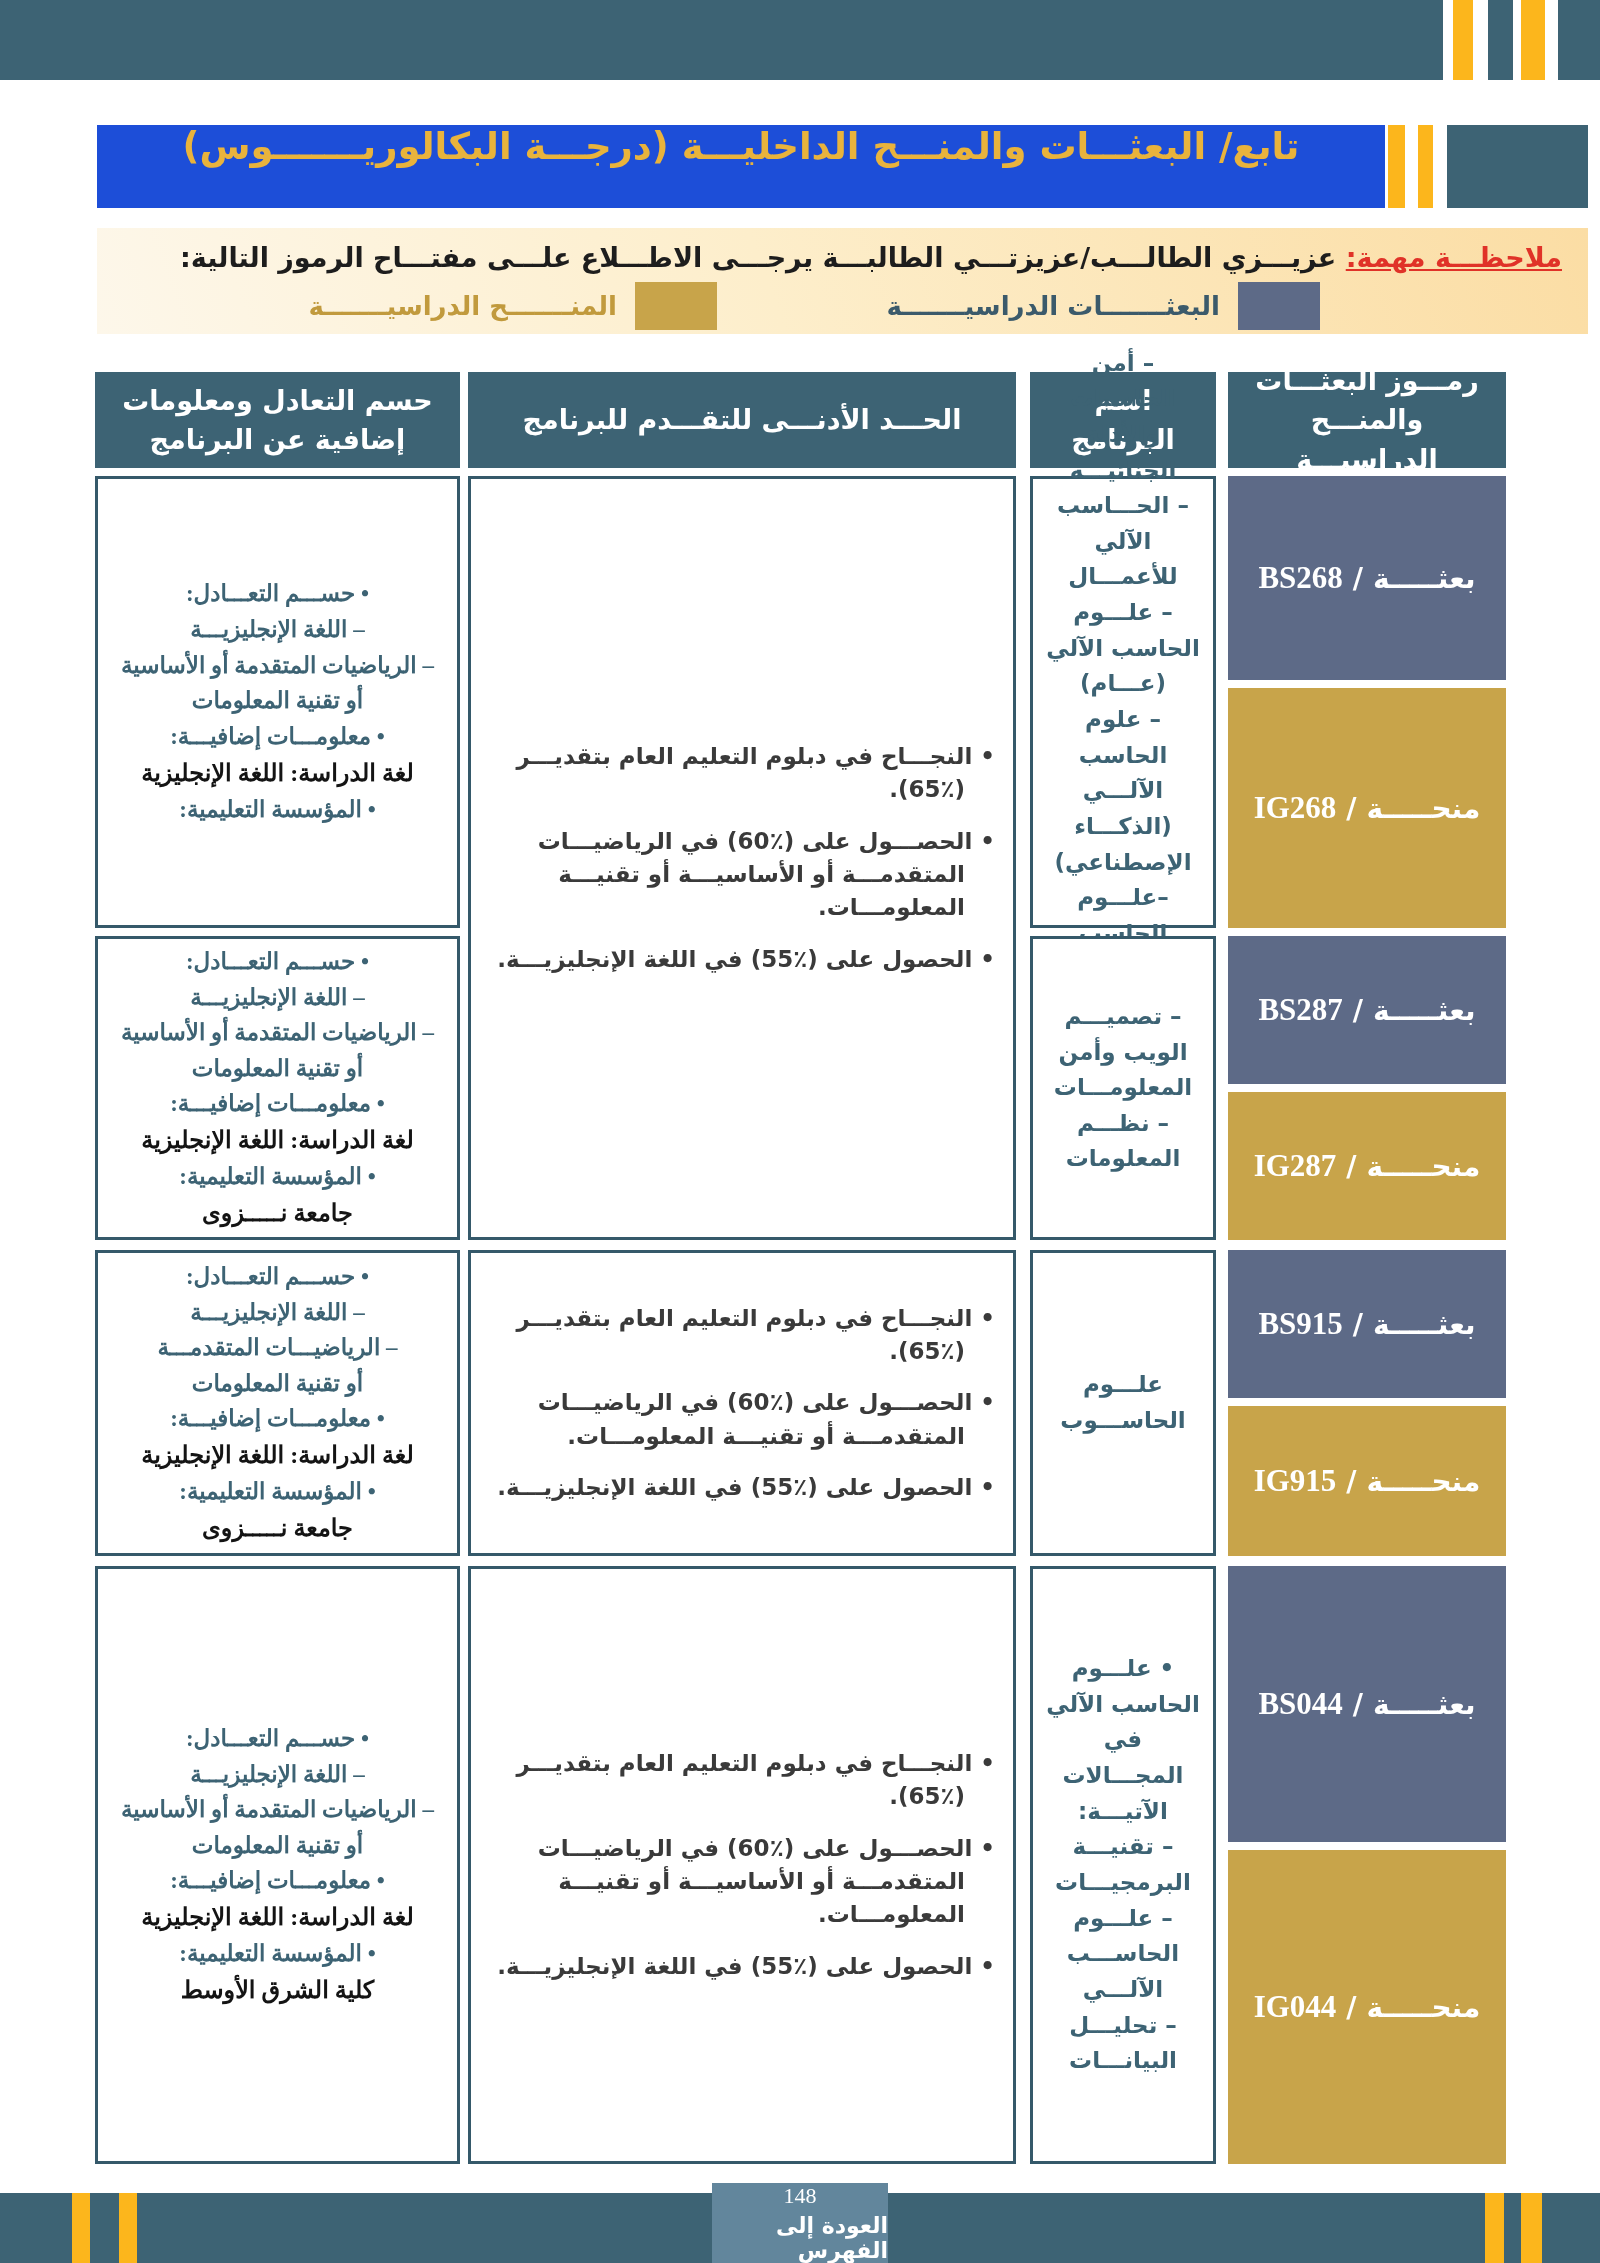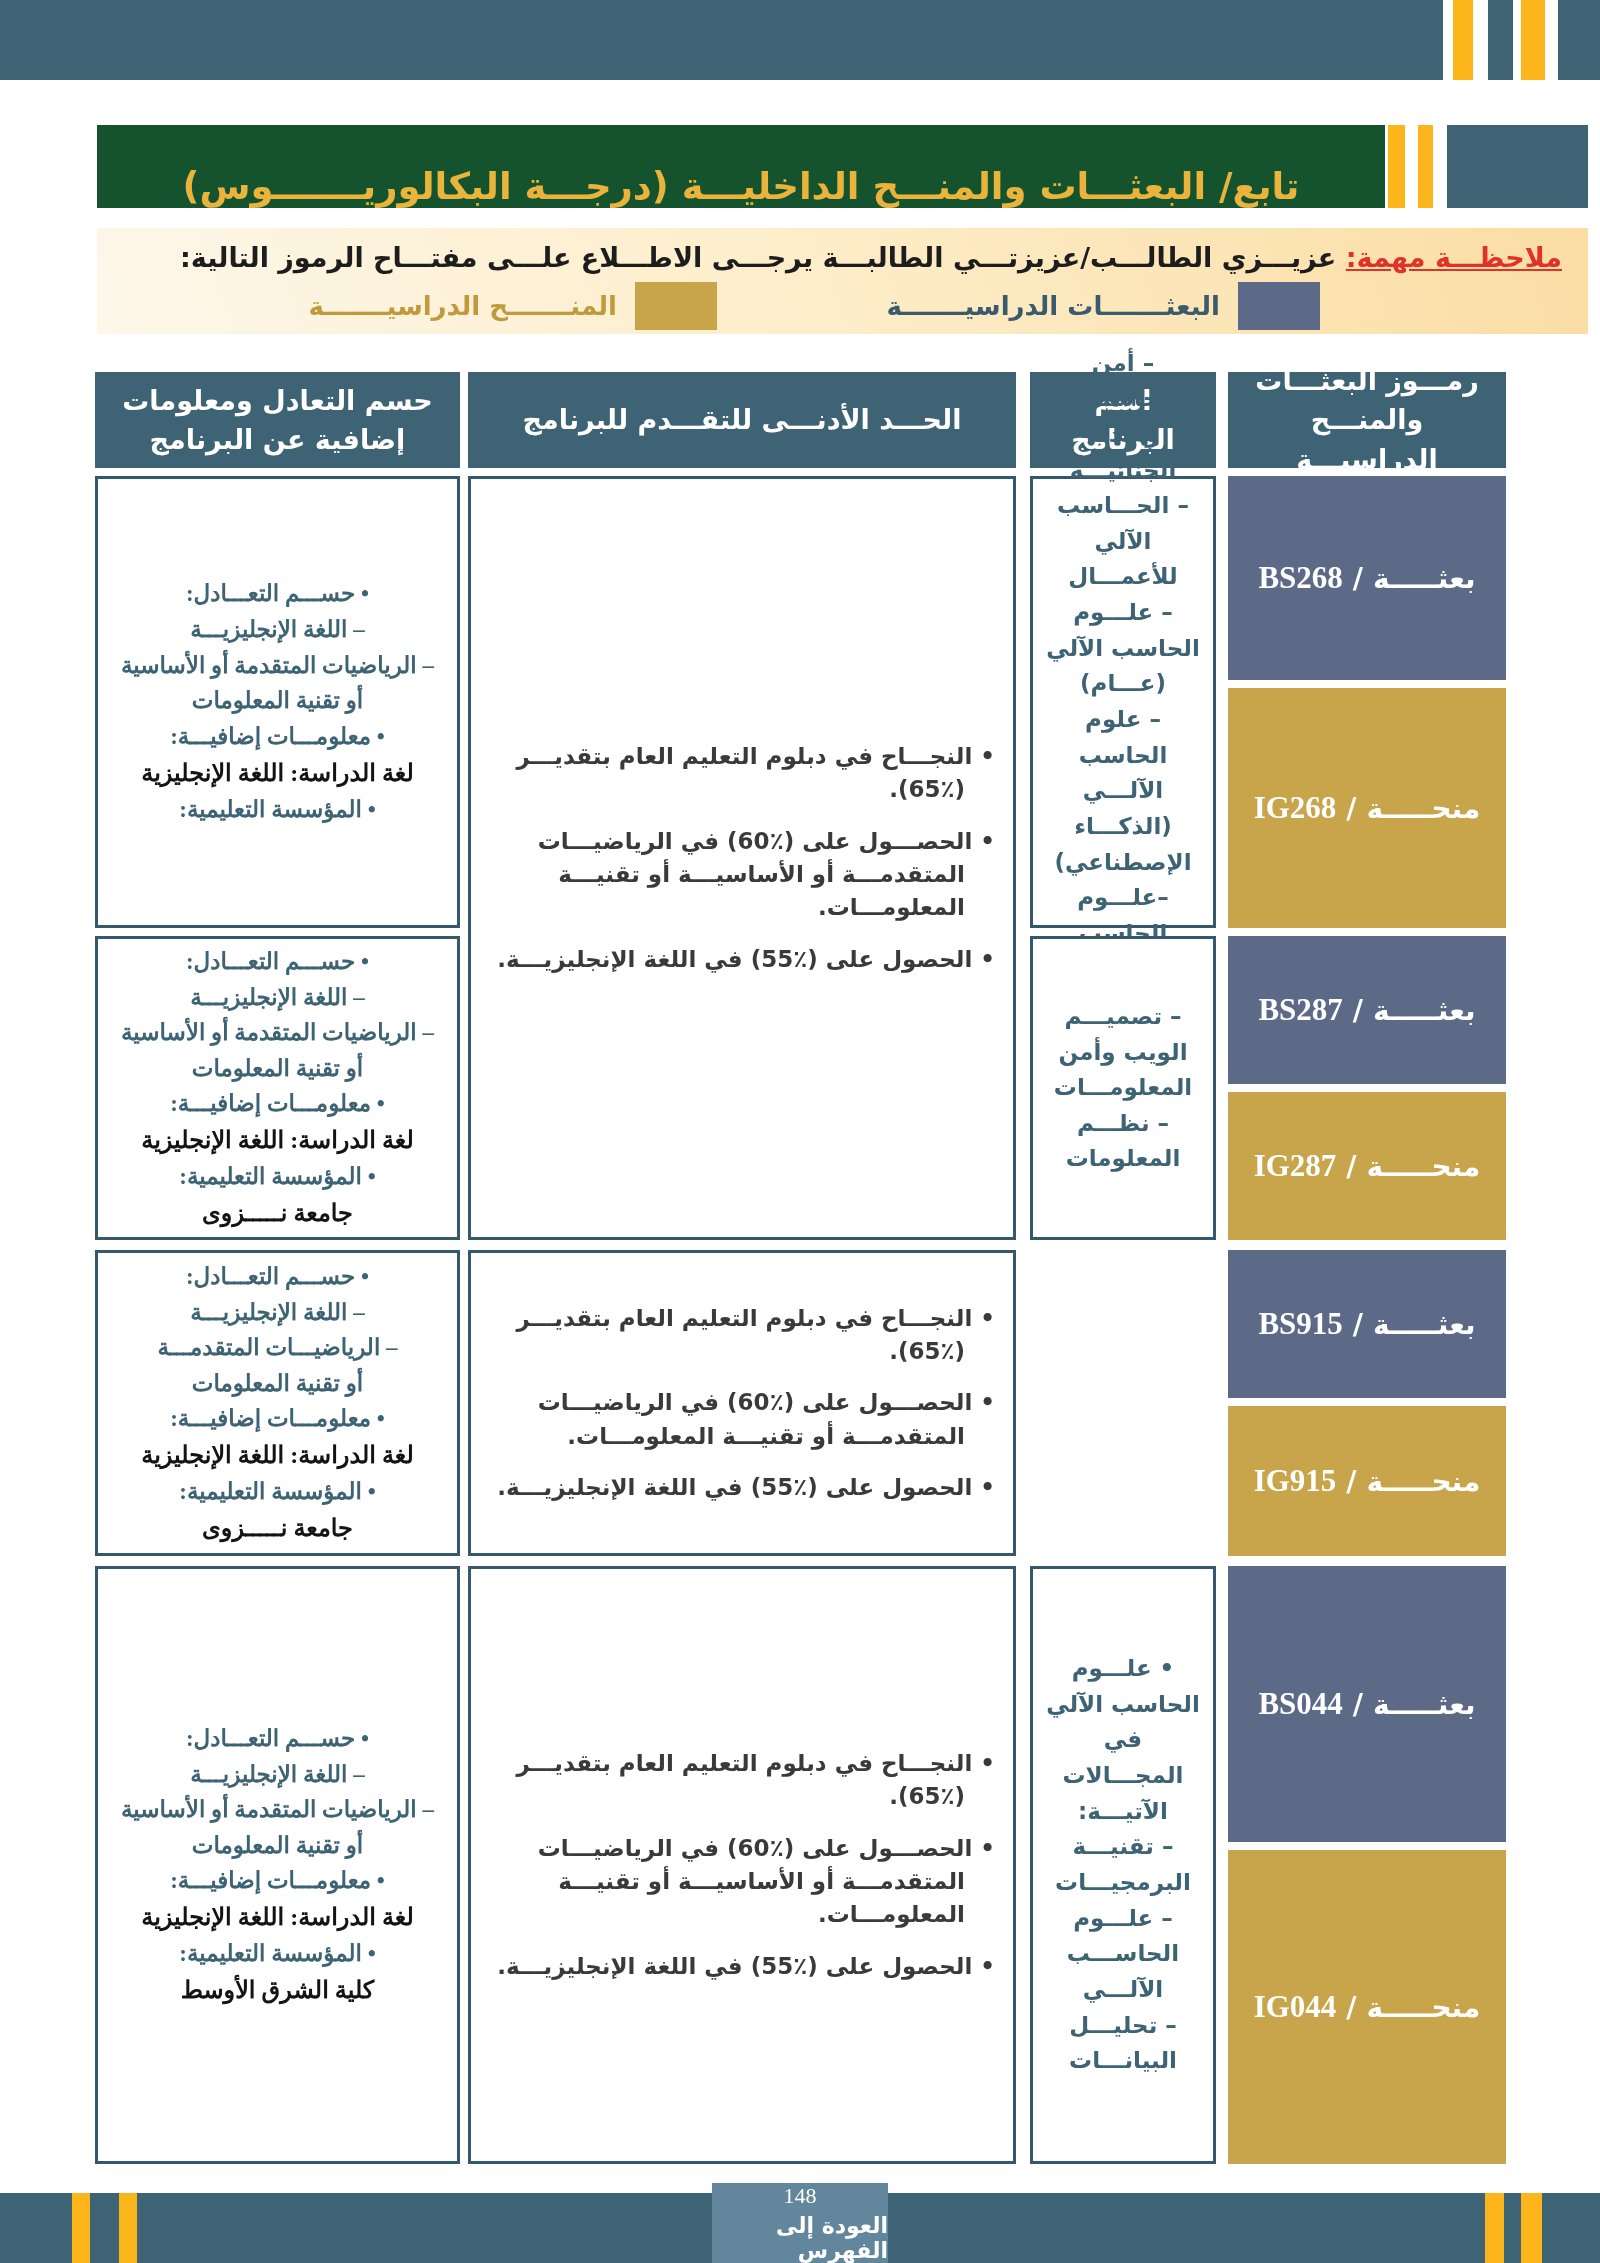--- a/index.html
+++ b/index.html
@@ -9,22 +9,22 @@
     font-family:"DejaVu Sans",sans-serif;direction:rtl;overflow:hidden;
   }
   .abs{position:absolute;box-sizing:border-box;}
   
   .teal-bg{background:#3d6374;}
   .amber-bg{background:#fcb61c;}
   .slate-bg{background:#5d6a87;}
   .gold-bg{background:#c8a44a;}
 
   
-  #title-bar{left:97px;top:125px;width:1288px;height:83px;background:#14532d;
-    display:flex;align-items:flex-end;justify-content:center;}
+  #title-bar{left:97px;top:125px;width:1288px;height:83px;background:#1d4ed8;
+    display:flex;align-items:flex-start;justify-content:center;}
   #title-bar .t{color:#e9b33c;font-size:37px;font-weight:bold;letter-spacing:0;}
 
   
   #note{left:97px;top:228px;width:1491px;height:106px;
     background:linear-gradient(250deg,#fbdda4 0%,#fdeecb 55%,#fdf7ea 100%);}
   #note-line{position:absolute;top:12px;right:26px;left:26px;text-align:right;
     font-size:27px;font-weight:bold;color:#1d1d1d;line-height:1.3;}
   #note-line .red{color:#e03228;text-decoration:underline;}
   .legend-item{position:absolute;top:54px;display:flex;align-items:center;gap:18px;}
   .legend-item .swatch{width:82px;height:48px;flex:0 0 auto;}
@@ -146,20 +146,23 @@
     <div class="pline">– أمن الحاسبات والأدلة الجنائيـــة</div>
     <div class="pline">– الحـــاسب الآلي للأعمـــال</div>
     <div class="pline">– علـــوم الحاسب الآلي (عـــام)</div>
     <div class="pline">– علوم الحاسب الآلـــي (الذكـــاء الإصطناعي)</div>
     <div class="pline">–علـــوم الحاسب الآلـــي (الأجهزة الذكـــية)</div>
   </div>
   <div class="abs cell" style="left:1030px;top:936px;width:186px;height:304px;padding:10px 12px;">
     <div class="pline">– تصميـــم الويب وأمن المعلومـــات</div>
     <div class="pline">– نظـــم المعلومات</div>
   </div>
+  <div class="abs cell" style="left:1030px;top:1250px;width:186px;height:306px;padding:10px 12px;">
+    <div class="pline">علـــوم الحاســـوب</div>
+  </div>
   <div class="abs cell" style="left:1030px;top:1566px;width:186px;height:598px;padding:10px 12px;">
     <div class="pline">• علـــوم الحاسب الآلي في المجـــالات الآتيـــة:</div>
     <div class="pline">– تقنيـــة البرمجيـــات</div>
     <div class="pline">– علـــوم الحاســـب الآلـــي</div>
     <div class="pline">– تحليـــل البيانـــات</div>
   </div>
 
   <div class="abs cell" style="left:468px;top:476px;width:548px;height:764px;">
     <div class="mline">• النجـــاح في دبلوم التعليم العام بتقديـــر (٪65).</div>
     <div class="mline">• الحصـــول على (٪60) في الرياضيـــات المتقدمـــة أو الأساسيـــة أو تقنيـــة المعلومـــات.</div>

